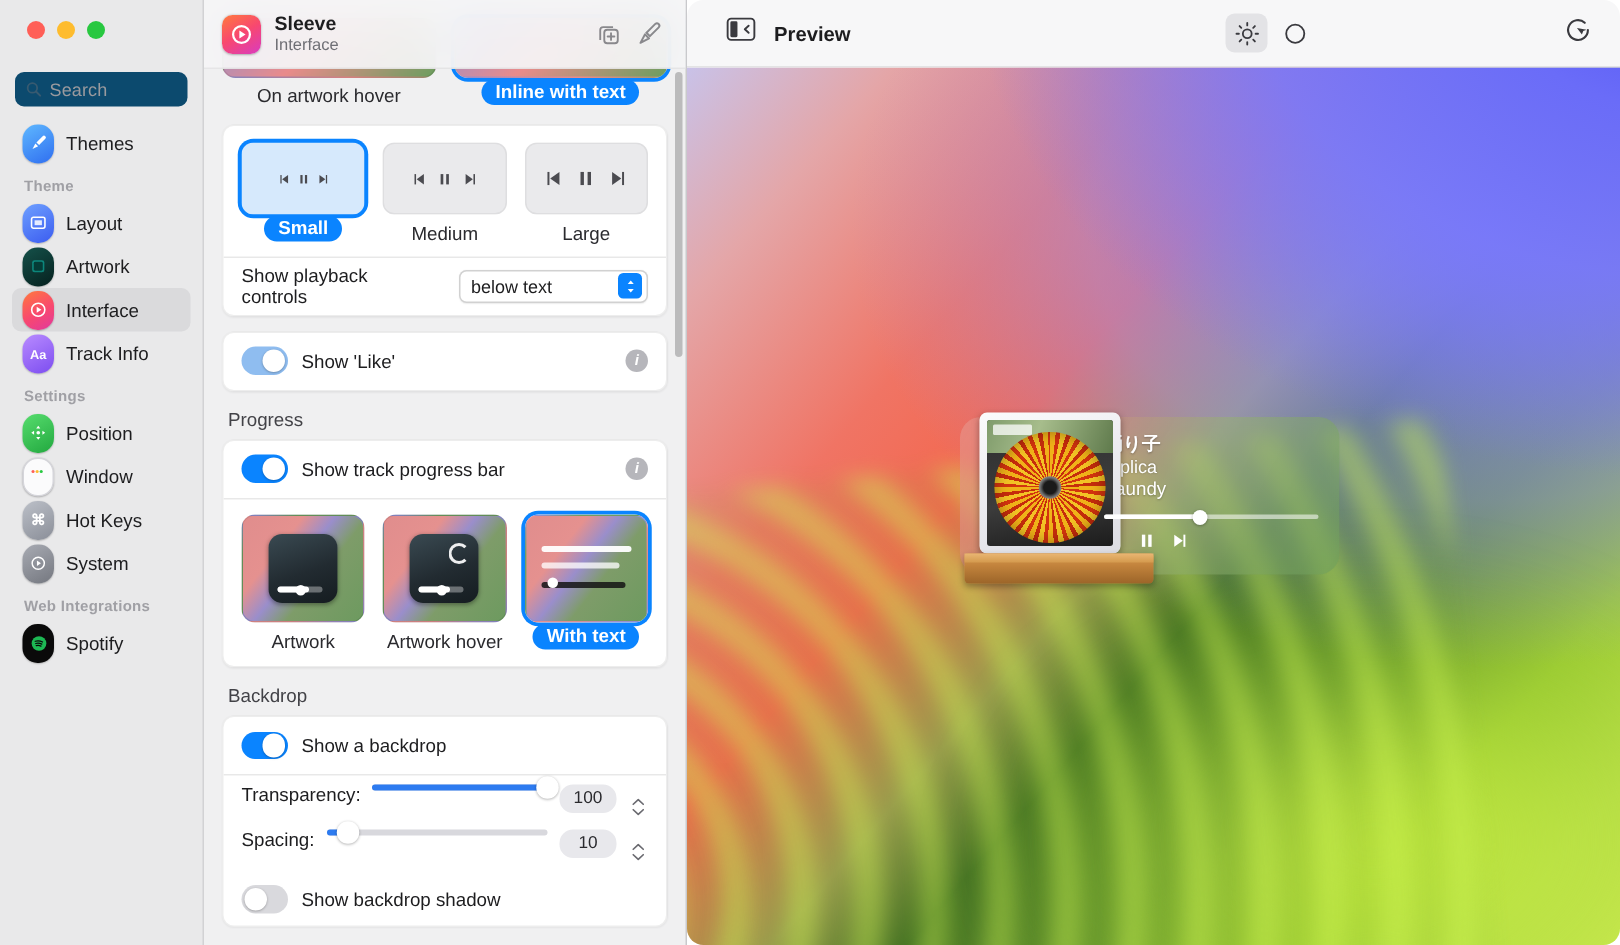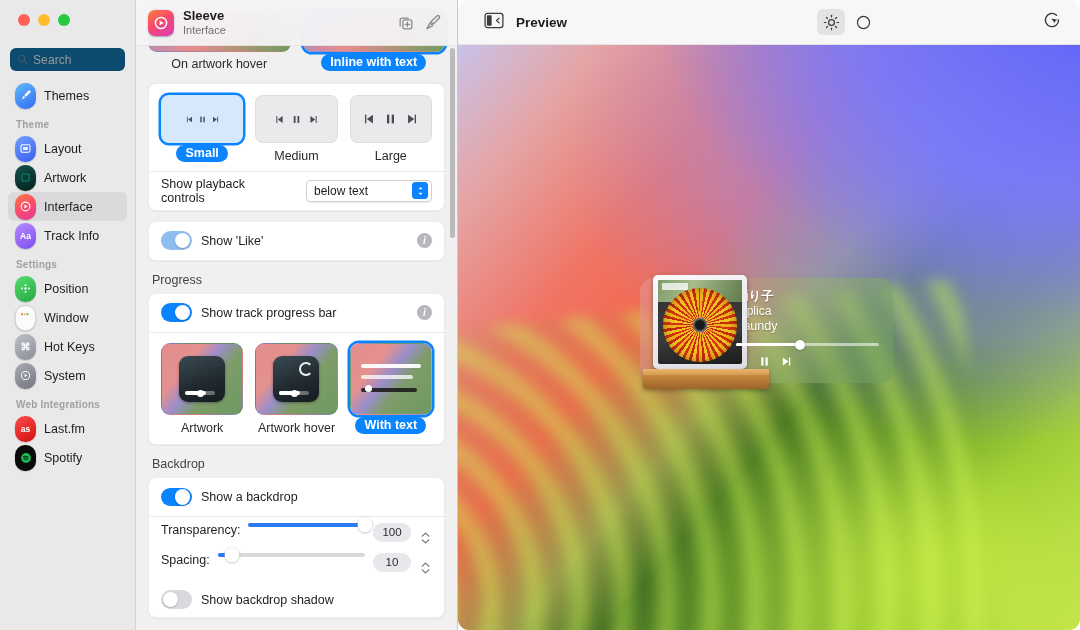--- a/index.html
+++ b/index.html
@@ -541,24 +541,20 @@
           <svg width="13" height="13" viewBox="0 0 16 16">
               <circle cx="8" cy="8" r="5" fill="none" stroke="#fff" stroke-width="1.2"></circle>
               <path d="M6.9 5.8 10.2 8l-3.3 2.2z" fill="#fff"></path>
             </svg>
         </span>
         <span class="nav-label">System</span>
       </div>
 
       <div class="nav-section">Web Integrations</div>
 
-      <div class="nav-item">
-        <span class="nav-ico" style="background:linear-gradient(150deg,#ff4b4b,#d10f0f);font-size:8.5px;">as</span>
-        <span class="nav-label">Last.fm</span>
-      </div>
 
       <div class="nav-item">
         <span class="nav-ico" style="background:#0a0a0a;">
           <svg width="14" height="14" viewBox="0 0 16 16">
               <circle cx="8" cy="8" r="5.6" fill="#1db954"></circle>
               <path d="M5.1 6.3c1.9-.5 4-.3 5.6.6M5.5 8c1.6-.4 3.3-.2 4.6.5M5.9 9.6c1.3-.3 2.6-.2 3.6.4" stroke="#0a0a0a" stroke-width=".95" fill="none" stroke-linecap="round"></path>
             </svg>
         </span>
         <span class="nav-label">Spotify</span>
       </div>

